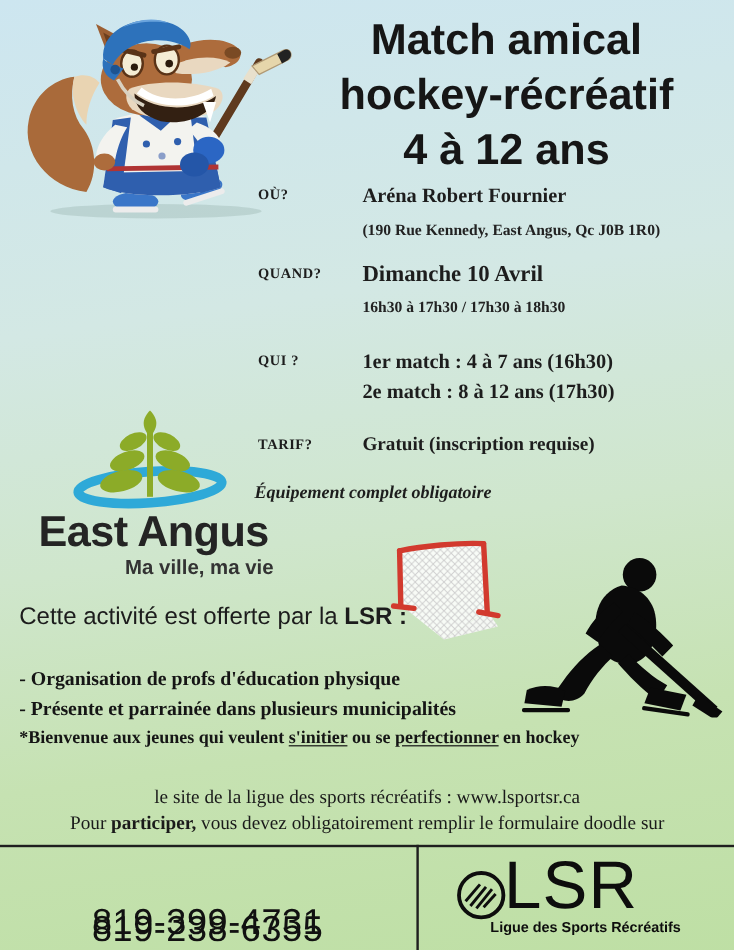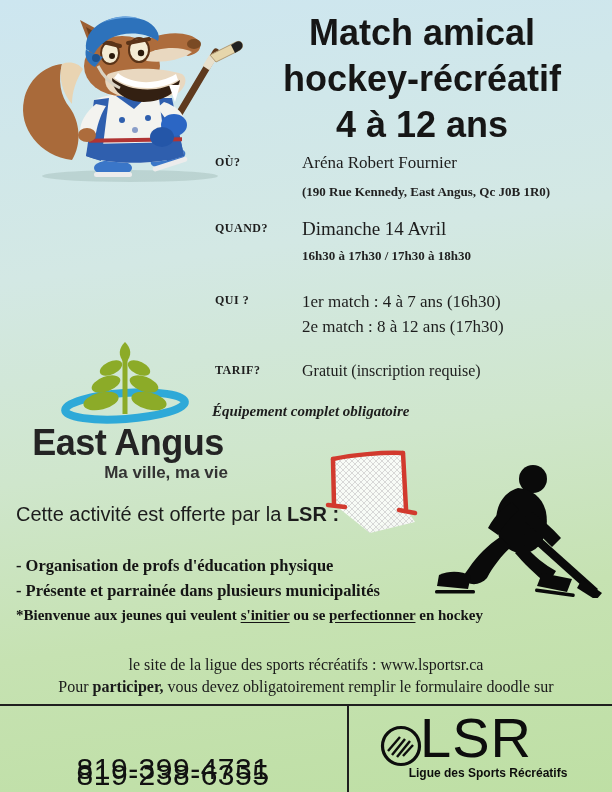--- a/index.html
+++ b/index.html
@@ -10,21 +10,21 @@
     background:linear-gradient(172deg,#cde6f0 0%,#d3e8e4 32%,#cfe6cc 55%,#c6e2b2 75%,#bedfa4 100%);
     font-family:"Liberation Sans",sans-serif;
     color:#1b1b1b;
     padding-left:41px;
   }
   .abs{position:absolute;}
   
   .title{left:238px;top:10px;width:368px;text-align:center;
     font-size:36px;line-height:46px;font-weight:600;color:#161616;letter-spacing:0;}
   .info-label{font-family:"Liberation Serif",serif;font-weight:bold;font-size:12px;letter-spacing:.5px;color:#1d1d1d;}
-  .info-value{font-family:"Liberation Serif",serif;font-weight:normal;font-size:17px;color:#1d1d1d;}
+  .info-value{font-family:"Liberation Serif",serif;font-weight:bold;font-size:17px;color:#1d1d1d;}
   .info-sub{font-family:"Liberation Serif",serif;font-weight:bold;font-size:13px;color:#222;}
   .equip-note{font-family:"Liberation Serif",serif;font-weight:bold;font-style:italic;font-size:15px;color:#1d1d1d;}
   
   .ea-name{left:28px;top:422px;width:200px;text-align:center;font-size:36px;font-weight:600;color:#242424;letter-spacing:-.5px;}
   .ea-tagline{left:28px;top:463px;width:200px;text-align:right;font-size:17px;font-weight:600;color:#333;}
   
   .offer-intro{left:16px;top:503px;font-size:20px;color:#1c1c1c;text-align:right;}
   .offer-intro b{font-weight:700;}
   .bullet{font-family:"Liberation Serif",serif;font-weight:bold;font-size:16.5px;color:#151515;}
   .note{font-family:"Liberation Serif",serif;font-weight:bold;font-size:15px;color:#151515;}
@@ -112,21 +112,21 @@
     <div>Match amical</div>
     <div>hockey-récréatif</div>
     <div>4 à 12 ans</div>
   </div>
 
   <div class="abs info-label" style="left:215px;top:155px">OÙ?</div>
   <div class="abs info-value" style="left:302px;top:153px">Aréna Robert Fournier</div>
   <div class="abs info-sub" style="left:302px;top:184px">(190 Rue Kennedy, East Angus, Qc J0B 1R0)</div>
 
   <div class="abs info-label" style="left:215px;top:221px">QUAND?</div>
-  <div class="abs info-value" style="left:302px;top:218px;font-size:19px">Dimanche 14 Avril</div>
+  <div class="abs info-value" style="left:302px;top:218px;font-size:19px">Dimanche 10 Avril</div>
   <div class="abs info-sub" style="left:302px;top:248px">16h30 à 17h30 / 17h30 à 18h30</div>
 
   <div class="abs info-label" style="left:215px;top:293px">QUI ?</div>
   <div class="abs info-value" style="left:302px;top:292px">1er match : 4 à 7 ans (16h30)</div>
   <div class="abs info-value" style="left:302px;top:317px">2e match : 8 à 12 ans (17h30)</div>
 
   <div class="abs info-label" style="left:215px;top:363px">TARIF?</div>
   <div class="abs info-value" style="left:302px;top:362px;font-size:16px">Gratuit (inscription requise)</div>
 
   <div class="abs equip-note" style="left:212px;top:403px">Équipement complet obligatoire</div>

